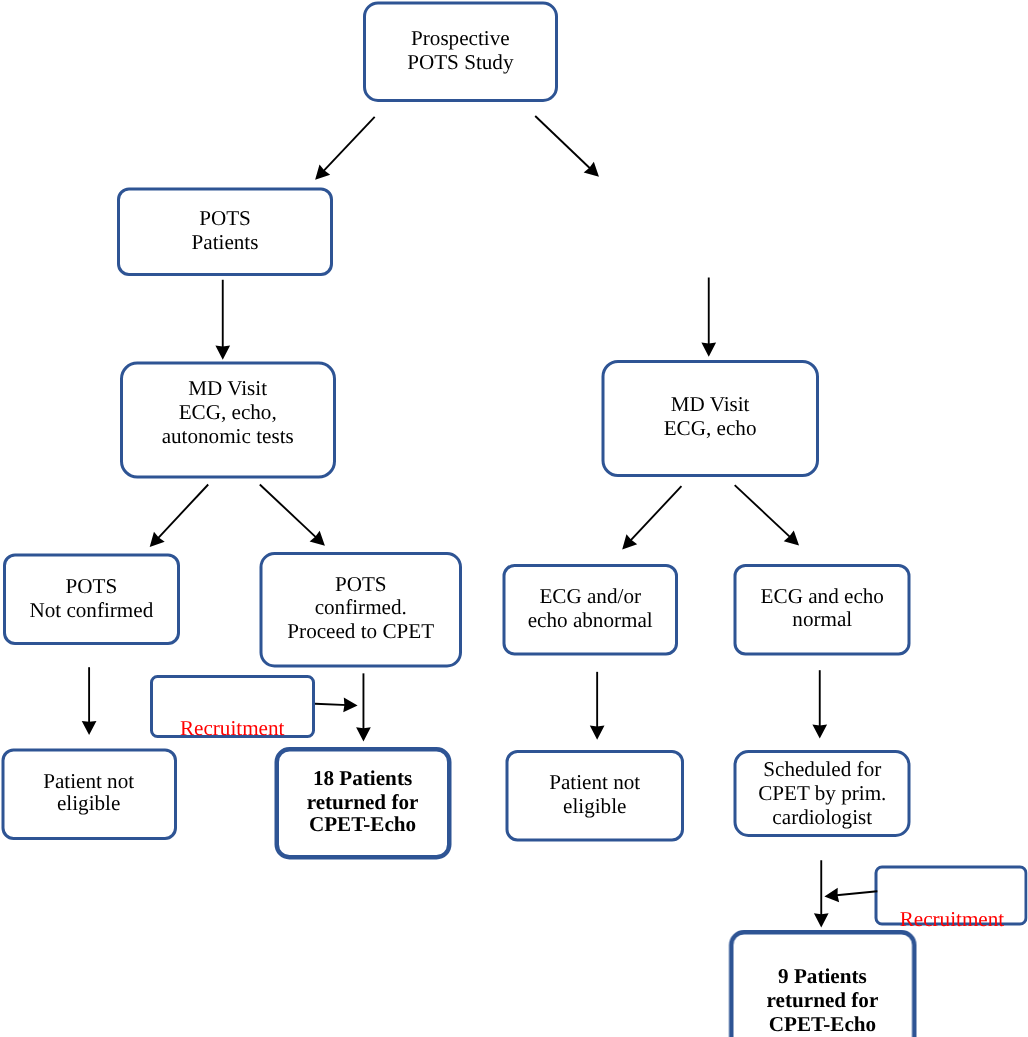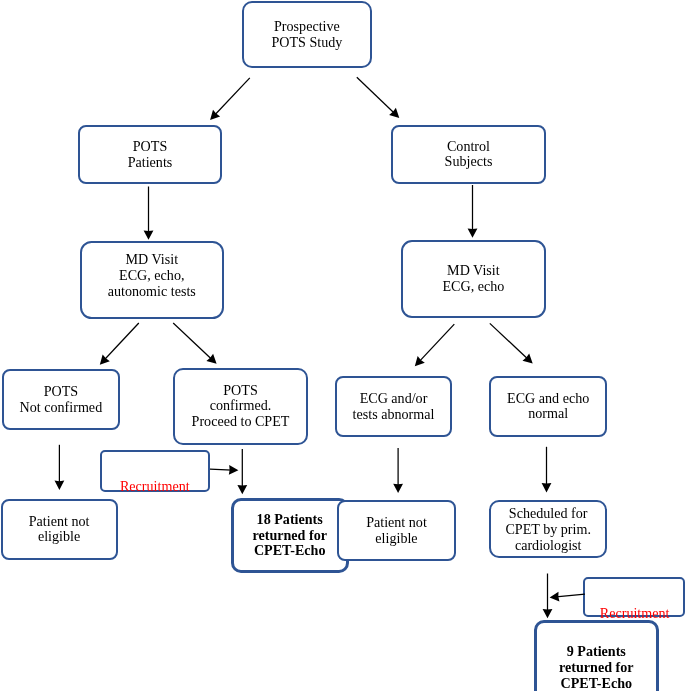--- a/index.html
+++ b/index.html
@@ -8,41 +8,37 @@
        font-family:"Liberation Serif",serif;
        -webkit-font-smoothing:antialiased;}
   #canvas{position:relative;width:685px;height:691px;background:#fff;}
   .node{position:absolute;box-sizing:border-box;
         border:2px solid #2e5494;border-radius:9.5px;background:#fff;
         display:flex;align-items:center;justify-content:center;text-align:center;}
   .node .txt{transform:translateZ(0);position:relative;font-size:14.1px;line-height:15.8px;color:#000;
              white-space:pre-line;letter-spacing:0;text-align:center;}
   .node.bold .txt{font-weight:bold;}
   .node.red .txt{color:#ff0000;margin-top:32px;}
-  .node.thick{border-width:3px;margin-left:48px;}
+  .node.thick{border-width:3px;}
   svg.edges{position:absolute;left:0;top:0;width:685px;height:691px;overflow:visible;}
   svg.edges line{stroke:#000;stroke-width:1.25;}
   svg.edges path{fill:#000;}
 </style>
 </head>
 <body>
 
 <div id="canvas">
 
     <div class="node" style="left: 242px; top: 1px; width: 129.8px; height: 67.1px; border-color: rgb(46, 84, 148); border-radius: 10px;">
       <div class="txt" style="top: 0.3px; color: rgb(0, 0, 0);">Prospective
 POTS Study</div>
     </div>
     <div class="node" style="left: 78px; top: 124.6px; width: 144px; height: 59.7px; border-color: rgb(46, 84, 148); border-radius: 8px;">
       <div class="txt" style="top: 0.25px; color: rgb(0, 0, 0);">POTS
 Patients</div>
-    </div>
-    <div class="node" style="left: 391px; top: 124.7px; width: 155px; height: 59.5px; border-color: rgb(46, 84, 148); border-radius: 8px;">
-      <div class="txt" style="top: -0.15px; color: rgb(0, 0, 0);">Control
-Subjects</div>
     </div>
     <div class="node" style="left: 79.5px; top: 240.5px; width: 144.6px; height: 78.5px; border-color: rgb(46, 84, 148); border-radius: 11.5px;">
       <div class="txt" style="top: -3.75px; color: rgb(0, 0, 0);">MD Visit
 ECG, echo,
 autonomic tests</div>
     </div>
     <div class="node" style="left: 401px; top: 240px; width: 144.8px; height: 78.3px; border-color: rgb(46, 84, 148); border-radius: 11px;">
       <div class="txt" style="top: 0.05px; color: rgb(0, 0, 0);">MD Visit
 ECG, echo</div>
     </div>
@@ -50,21 +46,21 @@
       <div class="txt" style="top: 0.65px; color: rgb(0, 0, 0);">POTS
 Not confirmed</div>
     </div>
     <div class="node" style="left: 173px; top: 368.4px; width: 135px; height: 77px; border-color: rgb(46, 84, 148); border-radius: 10px;">
       <div class="txt" style="top: -0.55px; color: rgb(0, 0, 0);">POTS
 confirmed.
 Proceed to CPET</div>
     </div>
     <div class="node" style="left: 334.7px; top: 376.3px; width: 117.6px; height: 60.9px; border-color: rgb(46, 84, 148); border-radius: 8px;">
       <div class="txt" style="top: 0.1px; color: rgb(0, 0, 0);">ECG and/or
-tests abnormal</div>
+echo abnormal</div>
     </div>
     <div class="node" style="left: 489.4px; top: 376.3px; width: 117.6px; height: 60.9px; border-color: rgb(46, 84, 148); border-radius: 8px;">
       <div class="txt" style="top: -0.4px; color: rgb(0, 0, 0);">ECG and echo
 normal</div>
     </div>
     <div class="node red" style="left: 99.8px; top: 450.4px; width: 110px; height: 41.6px; border-color: rgb(46, 84, 148); border-radius: 5px;">
       <div class="txt" style="top: -0.5px; color: rgb(255, 0, 0);">Recruitment</div>
     </div>
     <div class="node" style="left: 0.5px; top: 499.3px; width: 117.2px; height: 61.2px; border-color: rgb(46, 84, 148); border-radius: 8px;">
       <div class="txt" style="top: -0.5px; color: rgb(0, 0, 0);">Patient not

